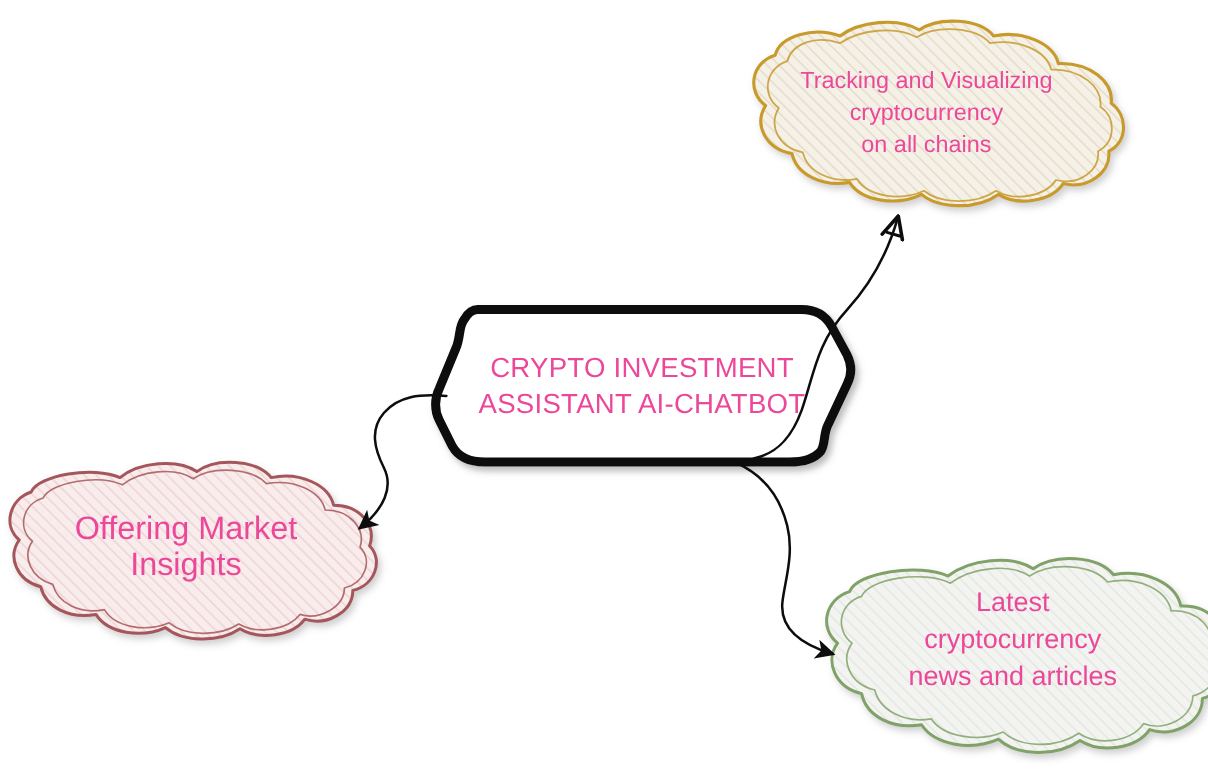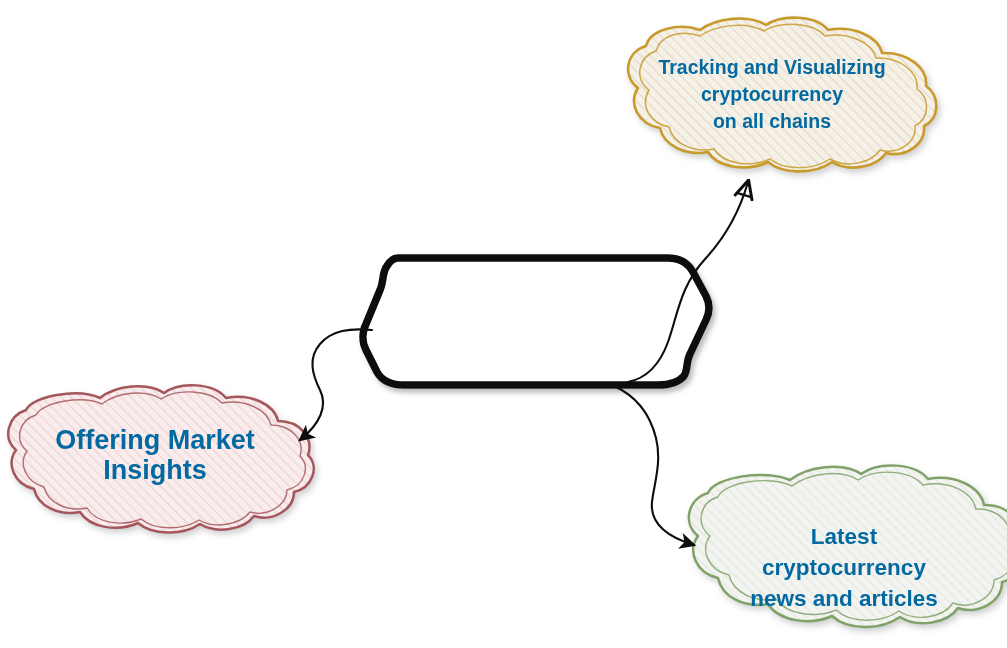--- a/index.html
+++ b/index.html
@@ -25,22 +25,22 @@
     top: 0;
     width: 1007px;
     height: 648px;
   }
   .node-label {
     position: absolute;
     display: flex;
     align-items: center;
     justify-content: center;
     text-align: center;
-    color: #0369a1;
-    font-weight: bold;
+    color: #ec4899;
+    font-weight: normal;
     pointer-events: none;
     white-space: pre-line;
   }
   #center-label {
     left: 374px;
     top: 258px;
     width: 322px;
     height: 126px;
     font-size: 23px;
     line-height: 30px;
@@ -57,21 +57,21 @@
   #cloud-left-label {
     left: 30px;
     top: 390px;
     width: 250px;
     height: 130px;
     font-size: 27px;
     line-height: 30px;
   }
   #cloud-right-label {
     left: 706px;
-    top: 494px;
+    top: 459px;
     width: 276px;
     height: 146px;
     font-size: 22.5px;
     line-height: 31px;
   }
 </style>
 </head>
 <body>
 
 <div id="canvas">
@@ -228,20 +228,22 @@
              C 350 328, 332 330, 320 344
              C 308 358, 312 374, 320 390
              C 328 406, 320 424, 300 440" fill="none" stroke="#0d0d0d" stroke-width="2.1" stroke-linecap="round" marker-end="url(#arrow-filled)"></path>
 
     <path d="M 614 386
              C 636 396, 650 414, 656 438
              C 662 462, 654 484, 652 502
              C 650 522, 664 536, 694 545" fill="none" stroke="#0d0d0d" stroke-width="2.1" stroke-linecap="round" marker-end="url(#arrow-filled)"></path>
   </svg>
 
+  <div class="node-label" id="center-label">CRYPTO INVESTMENT
+ASSISTANT AI-CHATBOT</div>
 
   <div class="node-label" id="cloud-top-label">Tracking and Visualizing
 cryptocurrency
 on all chains</div>
 
   <div class="node-label" id="cloud-left-label">Offering Market
 Insights</div>
 
   <div class="node-label" id="cloud-right-label">Latest
 cryptocurrency

